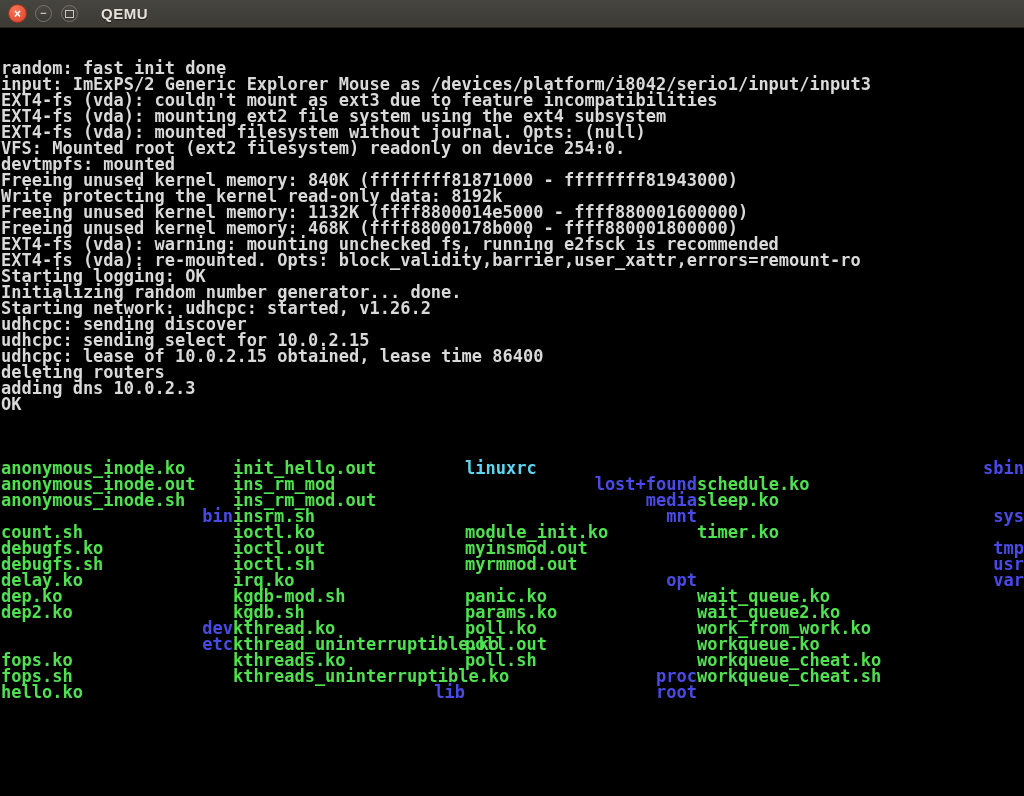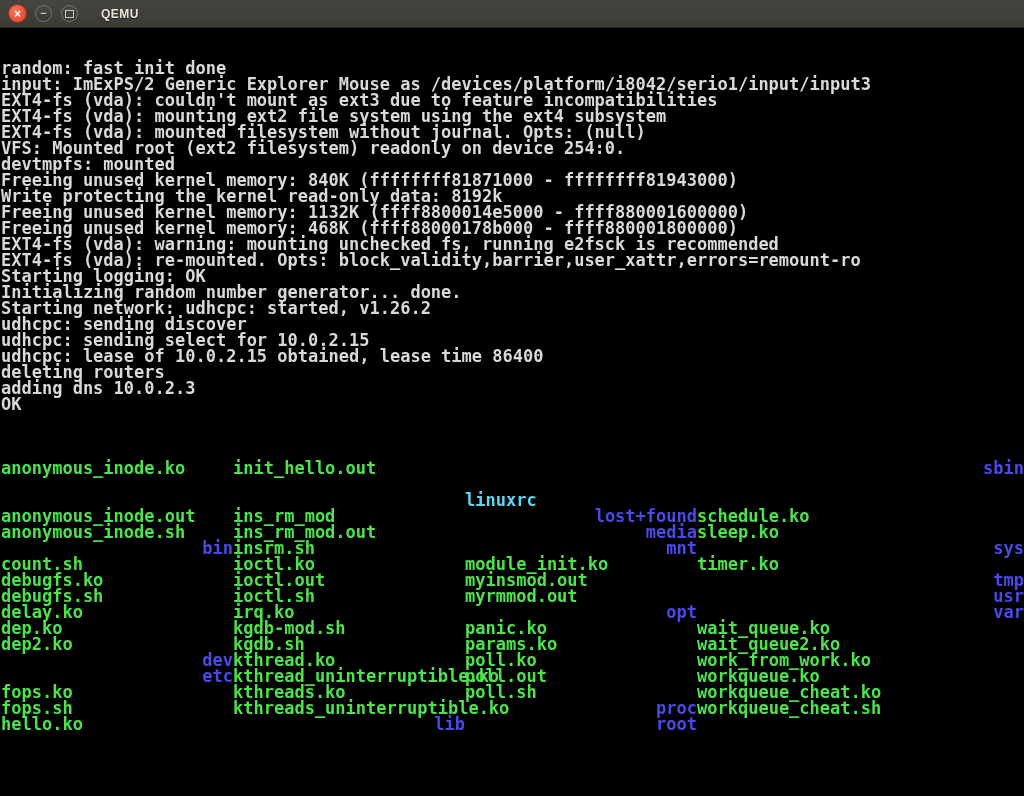--- a/index.html
+++ b/index.html
@@ -28,40 +28,40 @@
   .btn-plain{
     width:17px;height:17px;margin-right:9px;
     background:linear-gradient(#4a4844,#3a3934);
     border:1px solid #76736b;
     color:#c8c5bd;font-size:11px;font-weight:bold;line-height:1;
   }
   .max-glyph{
     width:7px;height:6px;border:1px solid #c8c5bd;display:block;
   }
   .tb-title{
-    color:#e6e2da;font-size:12px;font-weight:bold;
+    color:#e6e2da;font-size:15px;font-weight:bold;
     margin-left:14px;letter-spacing:0.5px;
     text-shadow:0 1px 1px #22211d;
   }
   
   .terminal{
     flex:1 1 auto;background:#000;
     font-family:"DejaVu Sans Mono","Liberation Mono",monospace;
     font-size:17px;line-height:16px;font-weight:bold;
     color:#d9d9d9;
     white-space:pre;
     padding-left:1px;
     overflow:hidden;
   }
   .line{height:16px;}
   .ls-grid{display:grid;grid-template-columns:232px 232px 232px auto;}
   .ls-cell{height:16px;overflow:visible;}
   .c-green{color:#50e150;}
   .c-blue{color:#4a4ae6;text-align:right;}
-  .c-cyan{color:#5cd6f2;margin-top:32px;}
+  .c-cyan{color:#5cd6f2;}
 </style>
 </head>
 <body>
 
 <div class="window">
 
   <div class="titlebar">
     <div class="tb-btn btn-close">
       <span>×</span>
     </div>

